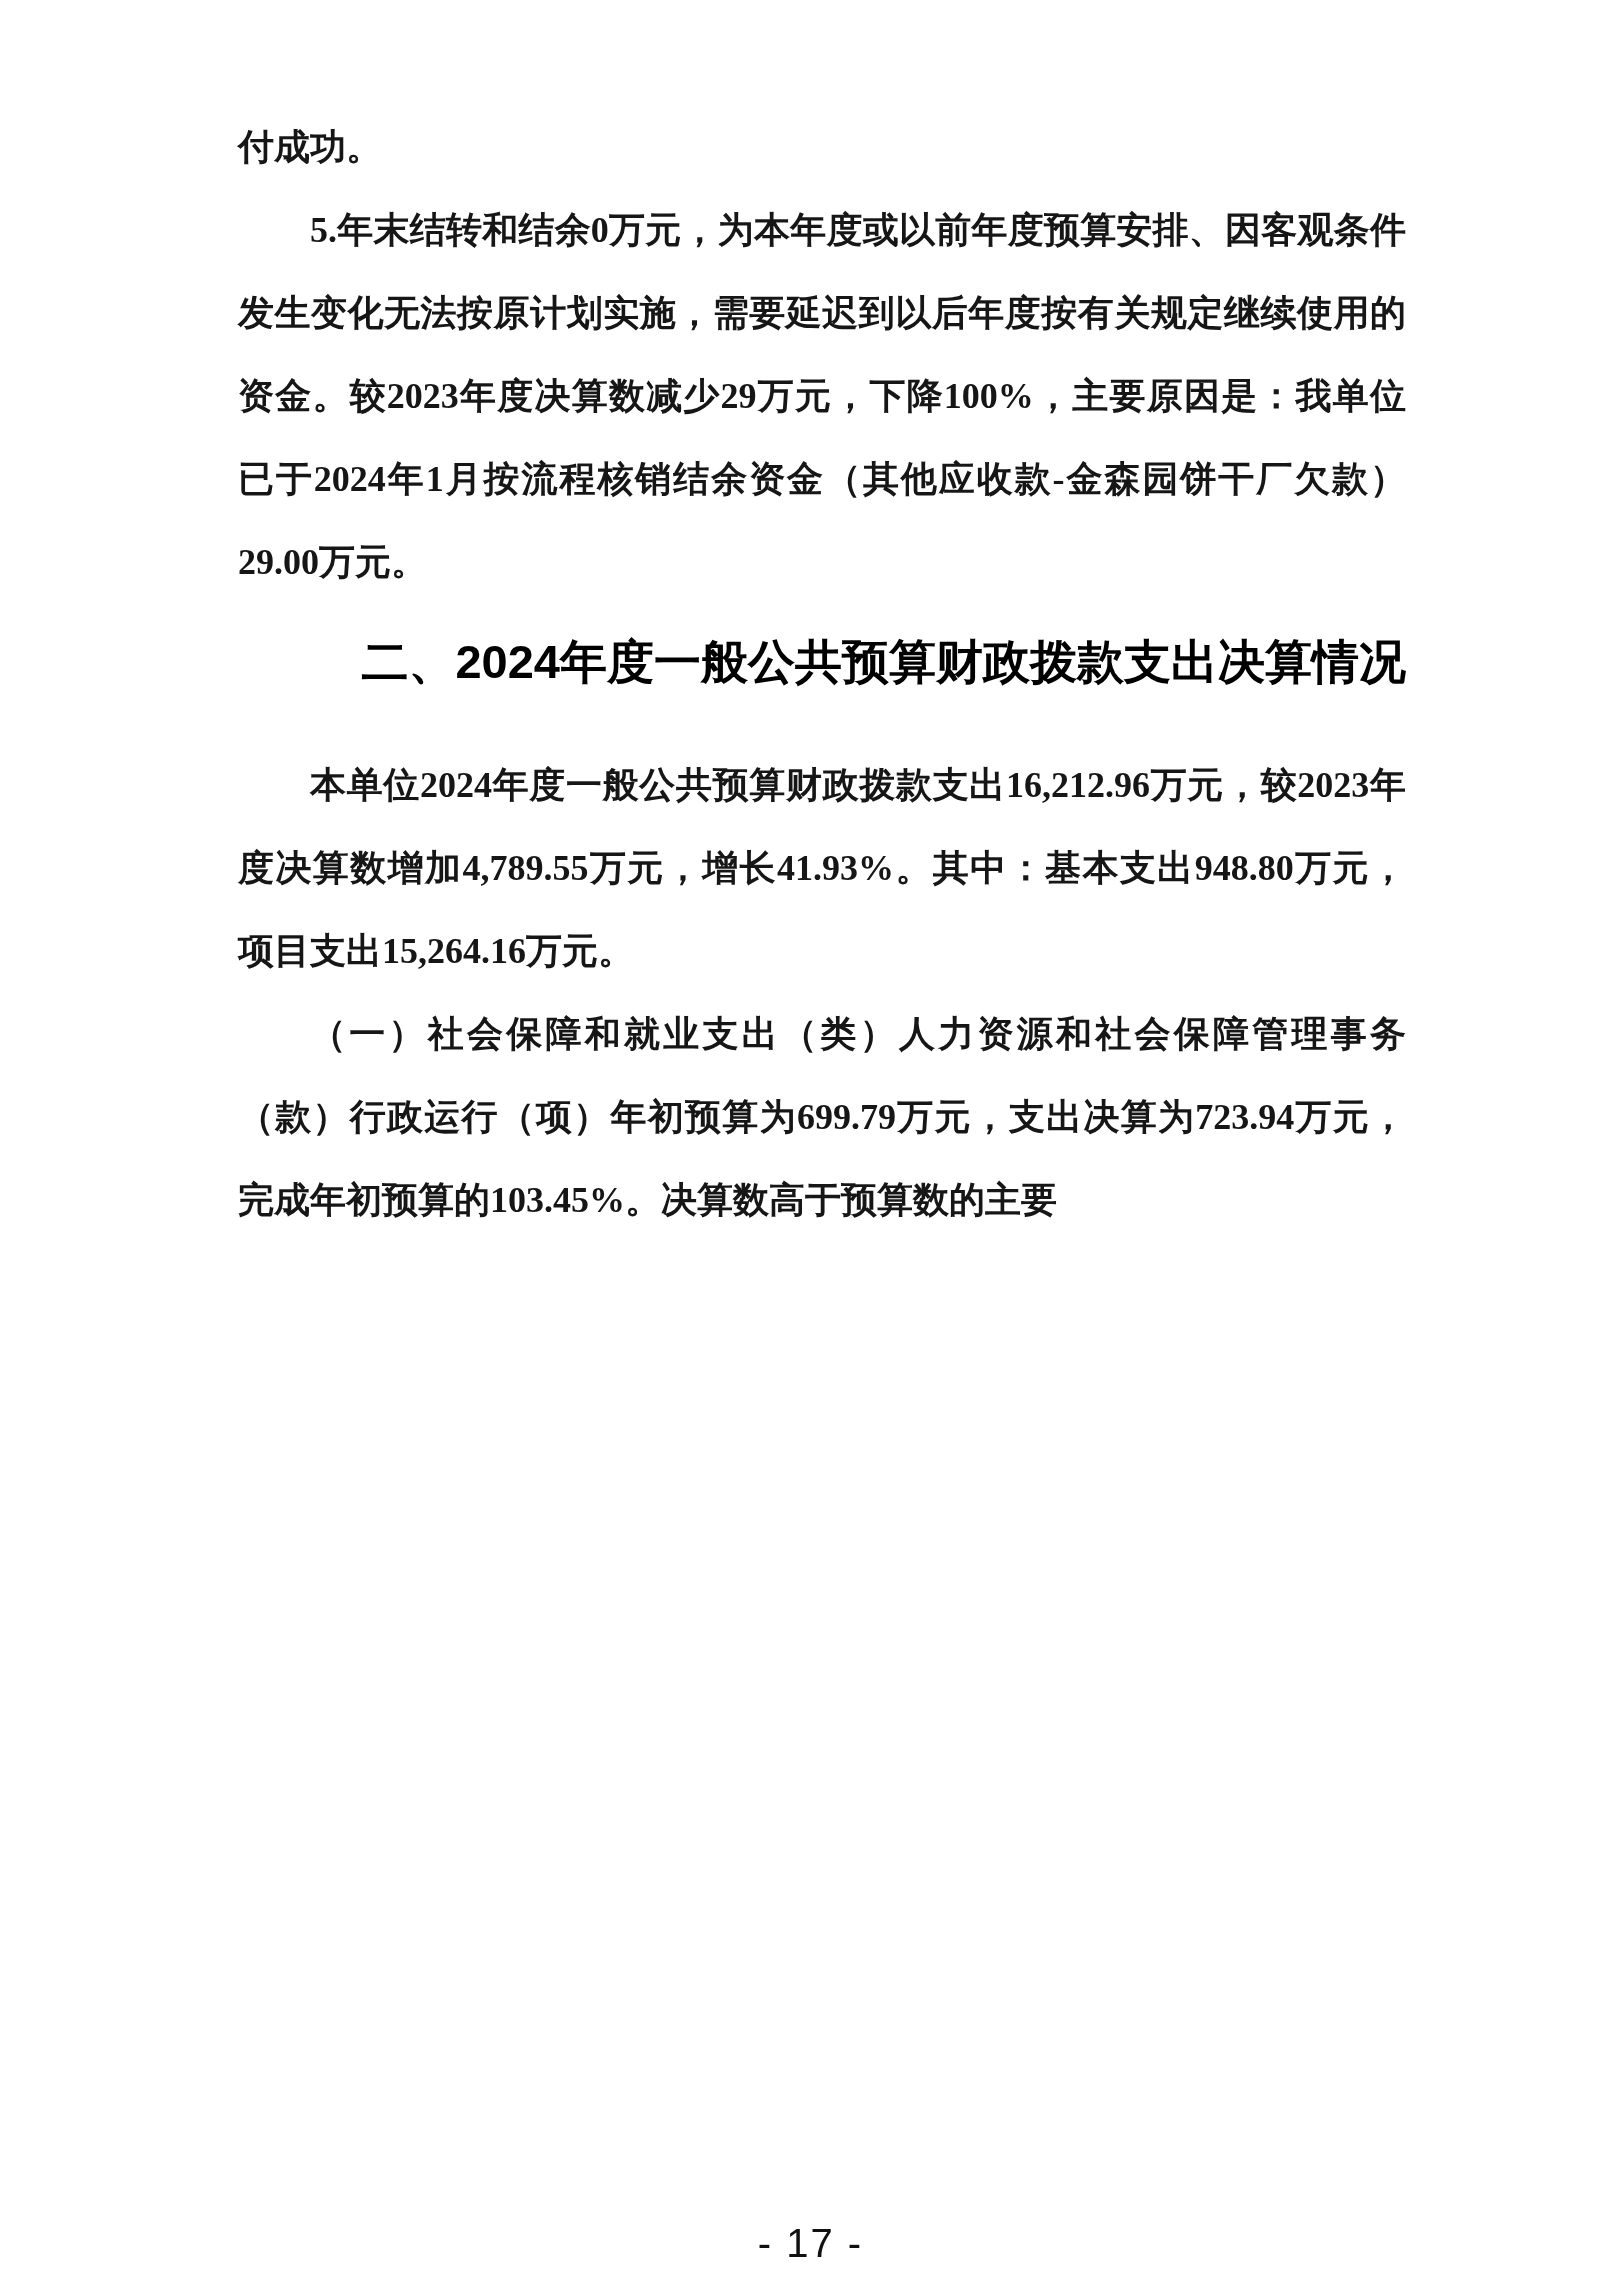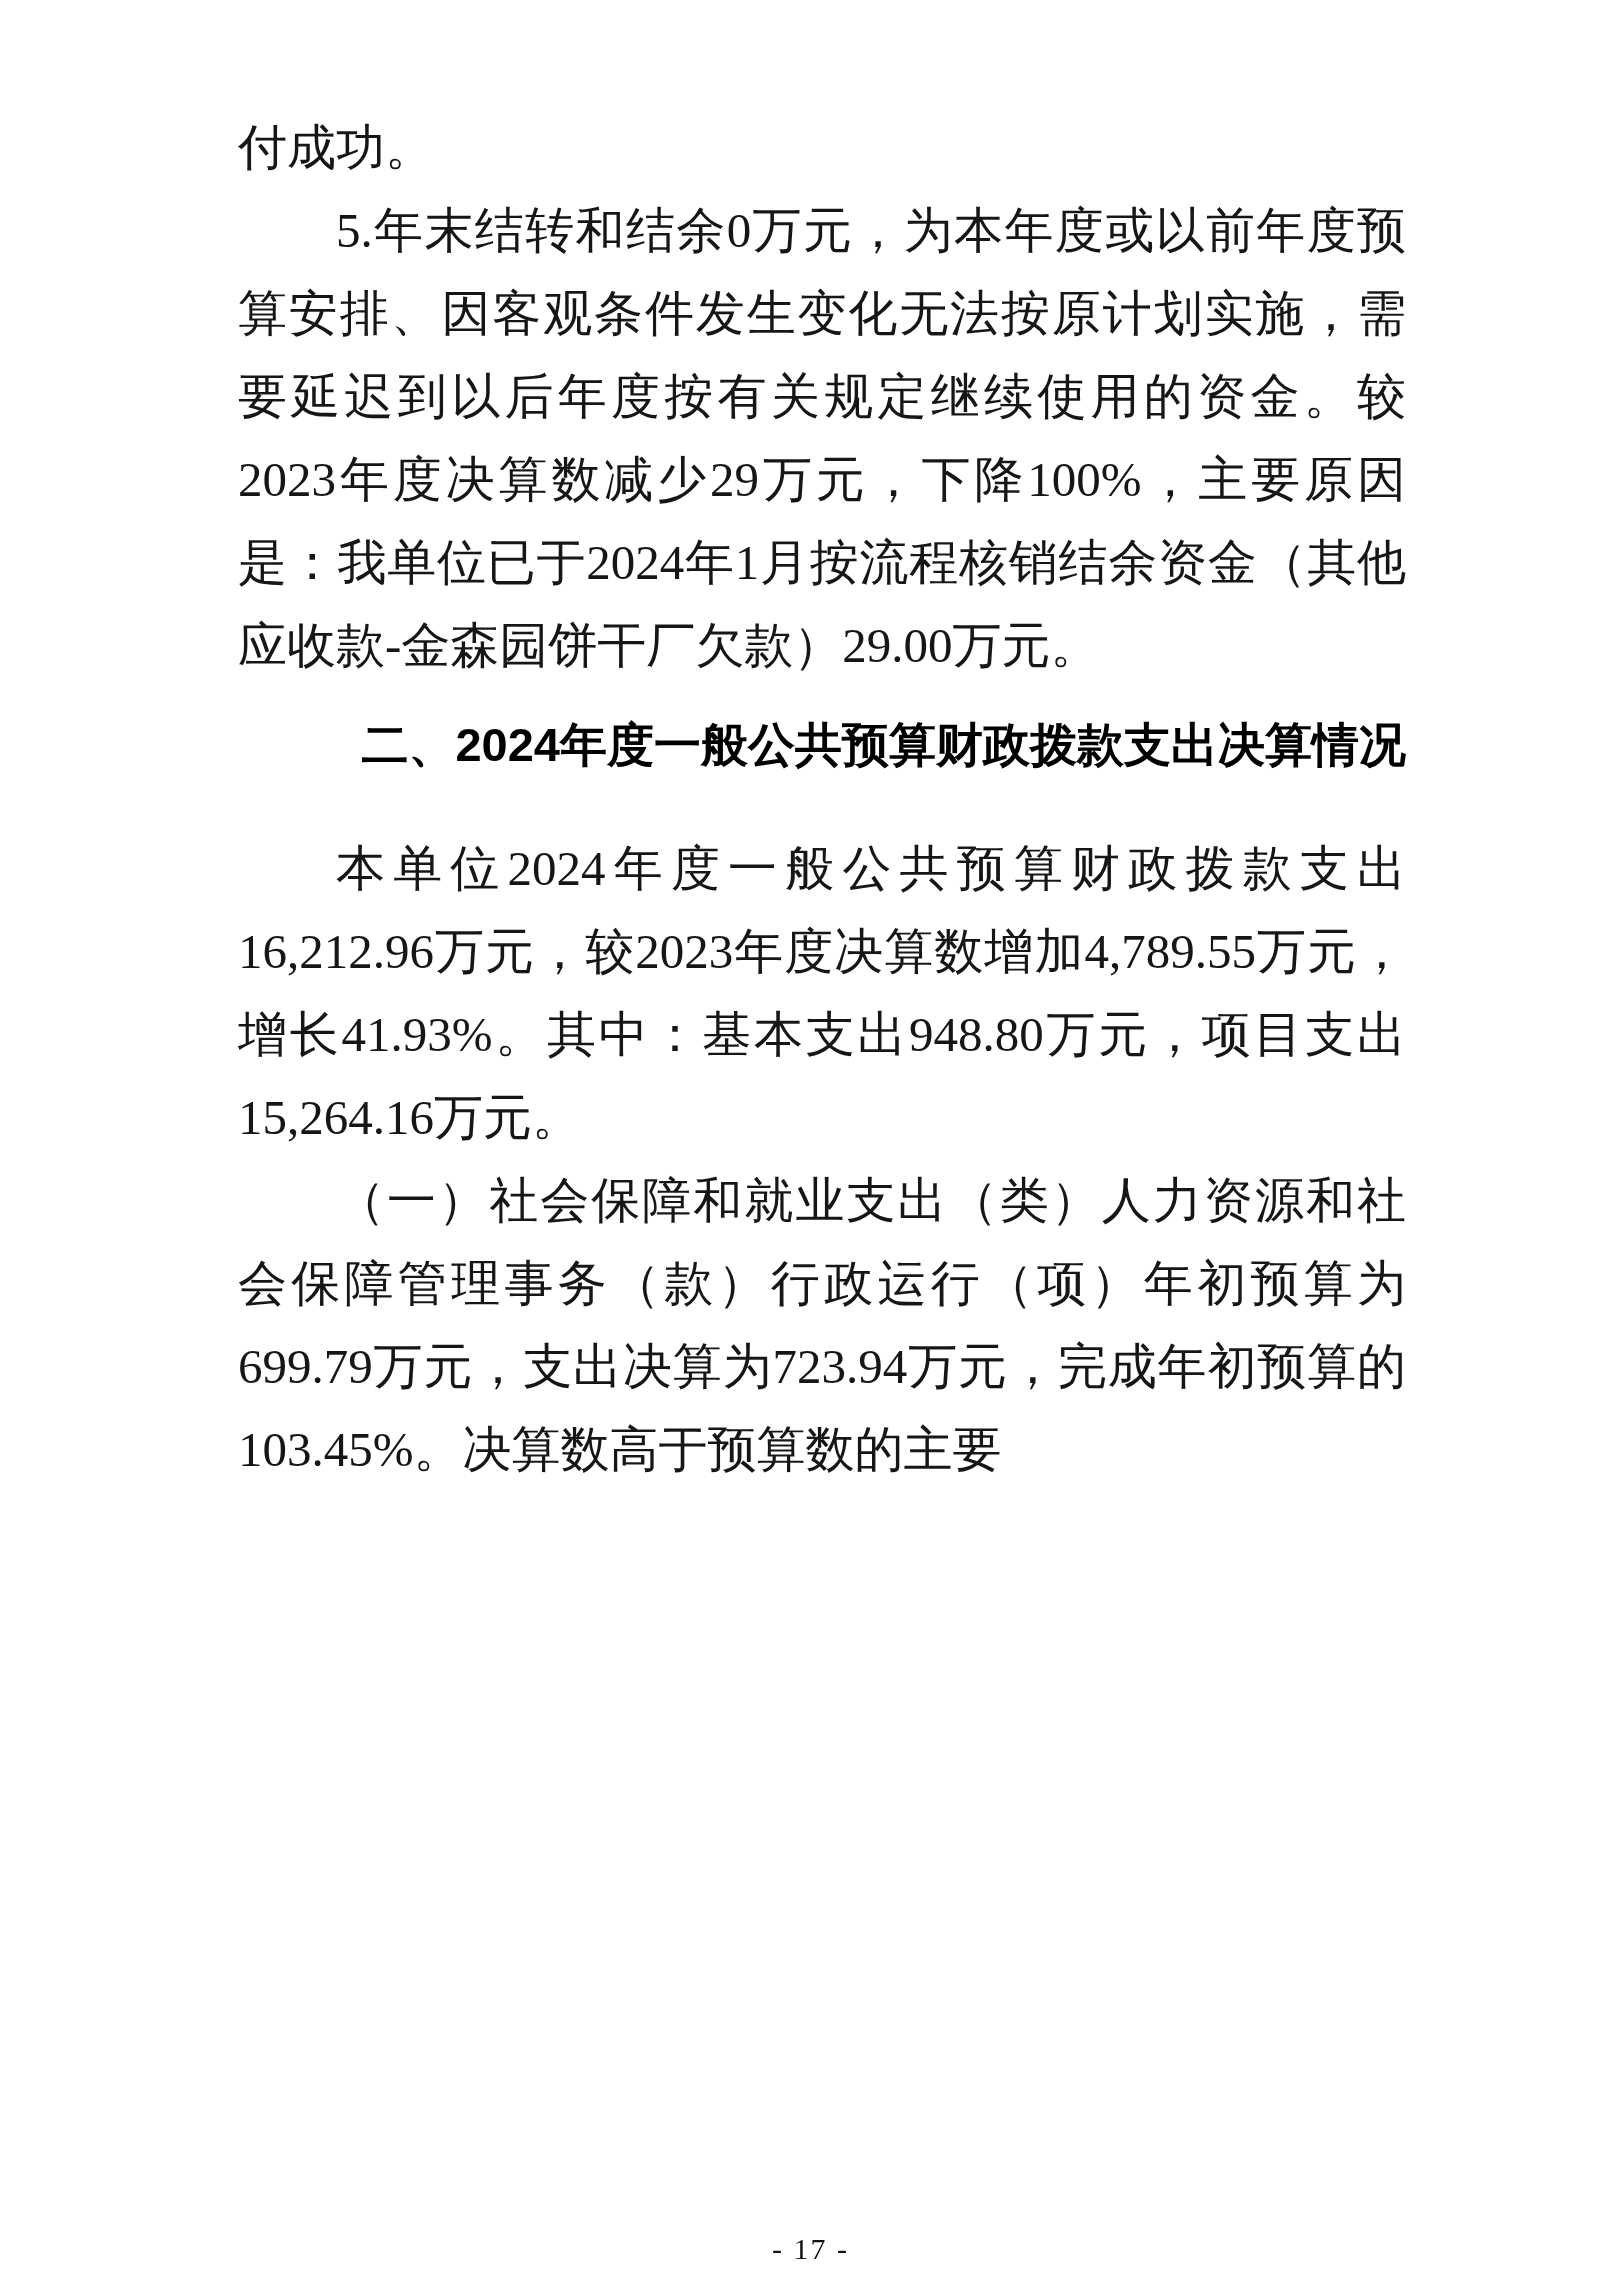--- a/index.html
+++ b/index.html
@@ -17,27 +17,28 @@
   .doc-body {
     position: absolute;
     left: 238px;
     top: 106px;
     width: 1168px;
   }
   .para {
     margin: 0;
     padding: 0;
     font-family: "Liberation Serif", "DejaVu Serif", serif;
-    font-size: 49px;
+    font-size: 36px;
     line-height: 83px;
     color: #161616;
     text-align: justify;
     text-justify: inter-character;
     text-indent: 2em;
     word-break: normal;
+    font-weight: bold;
   }
   .para.continuation {
     text-indent: 0;
   }
   .section-heading {
     margin: 15.7px 0 41px 0;
     padding: 0;
     font-family: "Liberation Sans", "DejaVu Sans", sans-serif;
     font-weight: 700;
     font-size: 47px;
@@ -47,22 +48,22 @@
     text-align: right;
   }
   .page-footer {
     position: absolute;
     left: 0;
     right: 0;
     bottom: 27.4px;
     text-align: center;
   }
   .page-number {
-    font-family: Liberation Serif, serif;
-    font-size: 30px;
+    font-family: Liberation Sans, sans-serif;
+    font-size: 40px;
     letter-spacing: 2px;
     color: #111111;
   }
 </style>
 </head>
 <body>
 
 <div class="page">
   <main class="doc-body">
     <p class="para continuation">付成功。</p>

